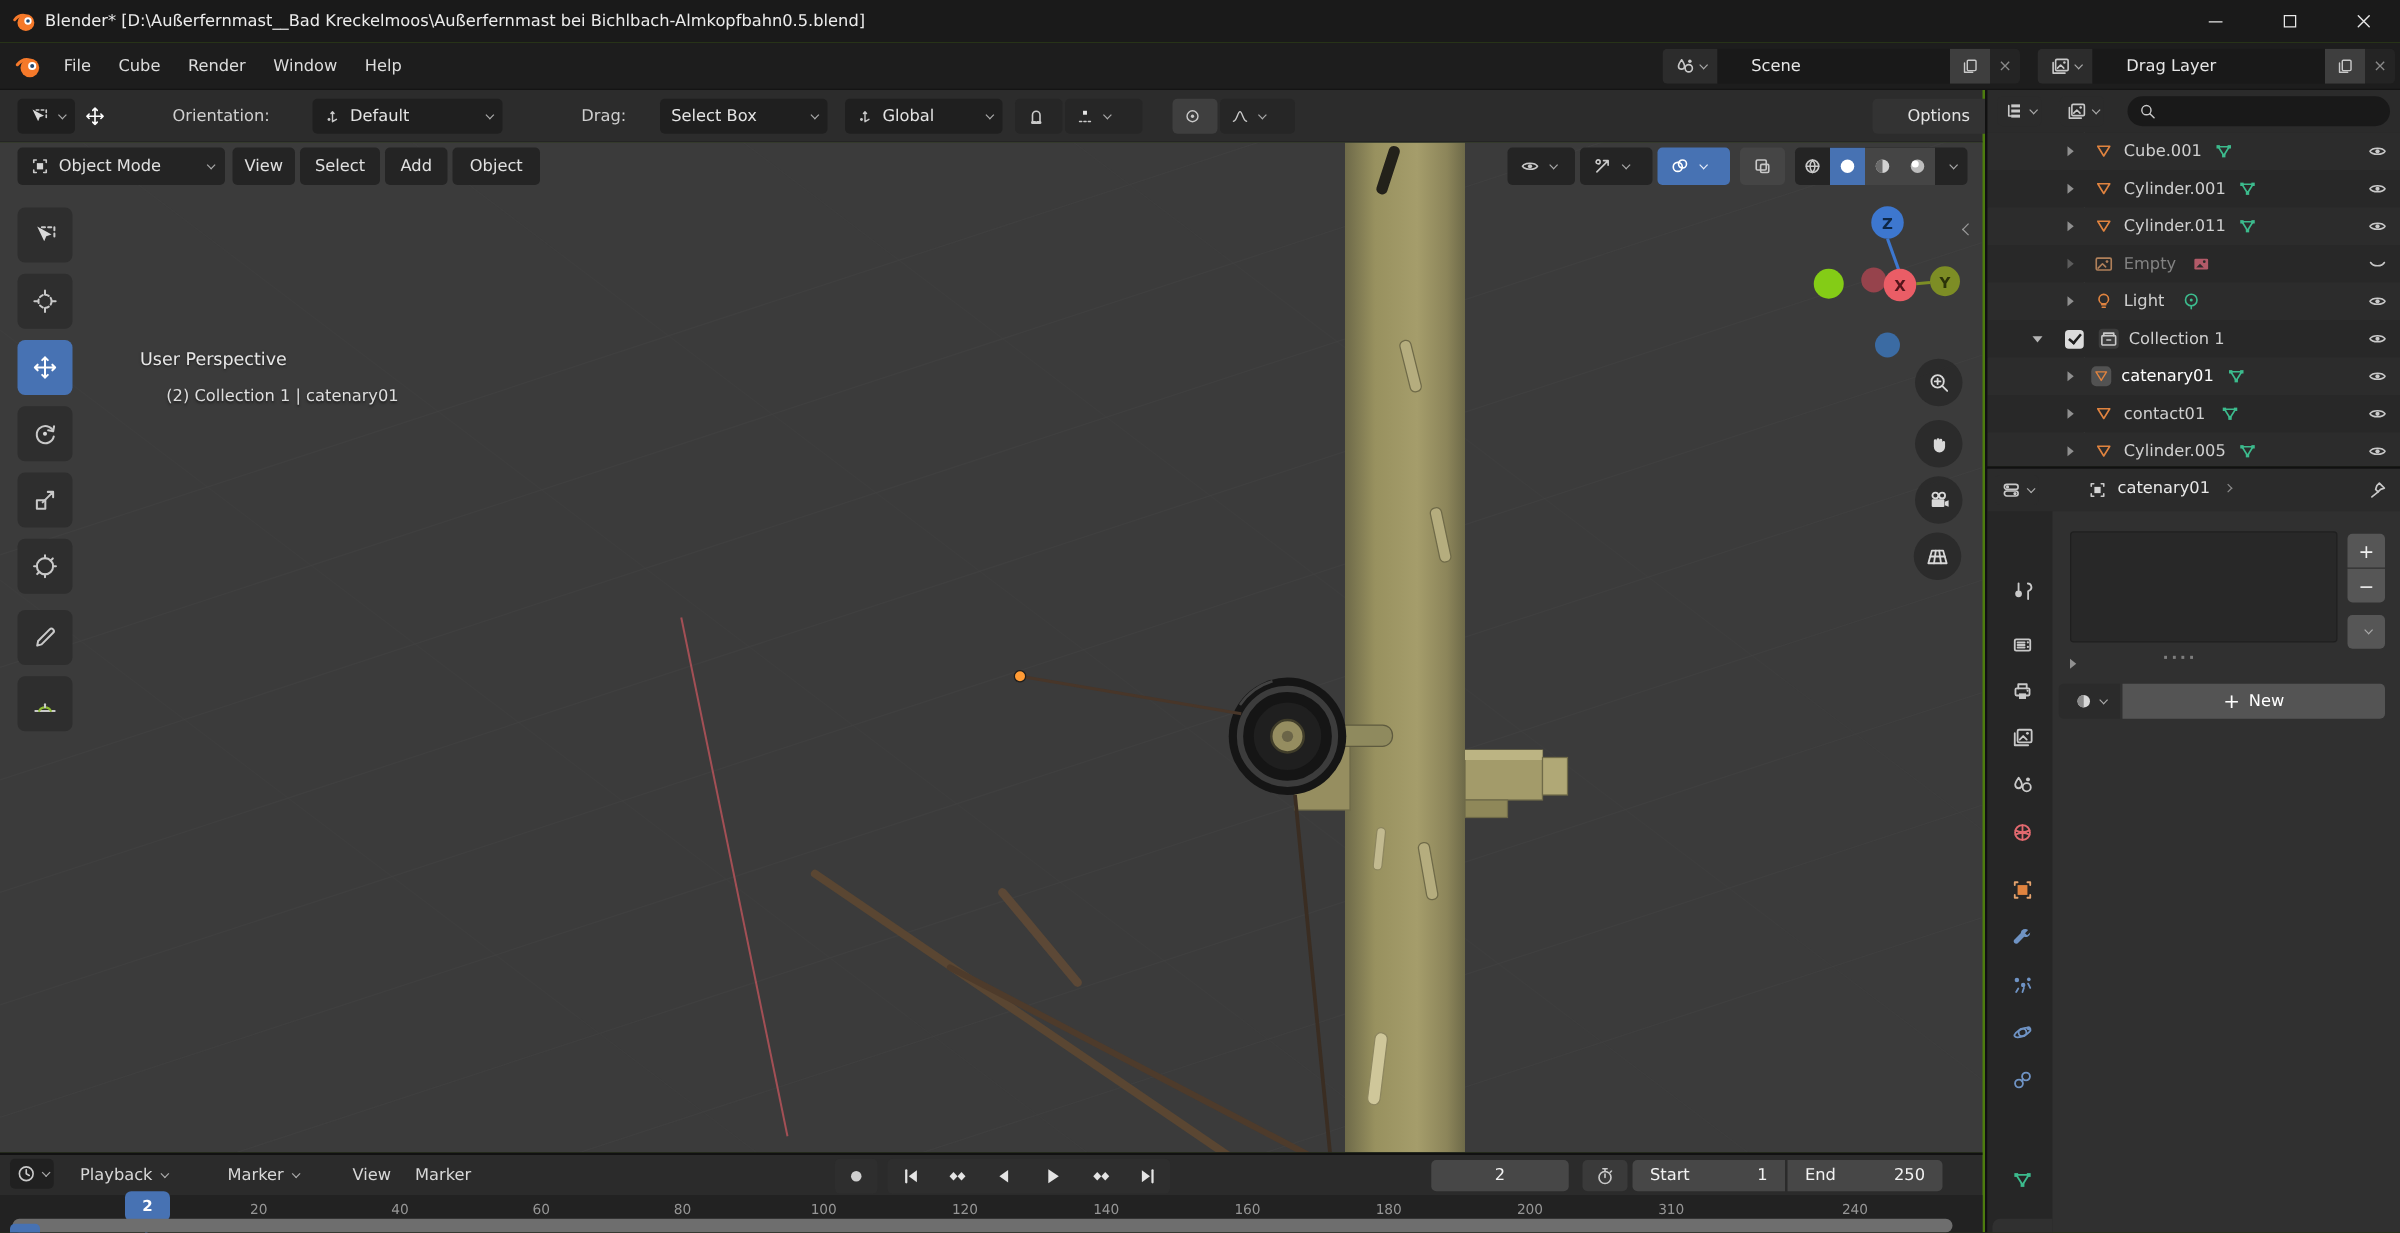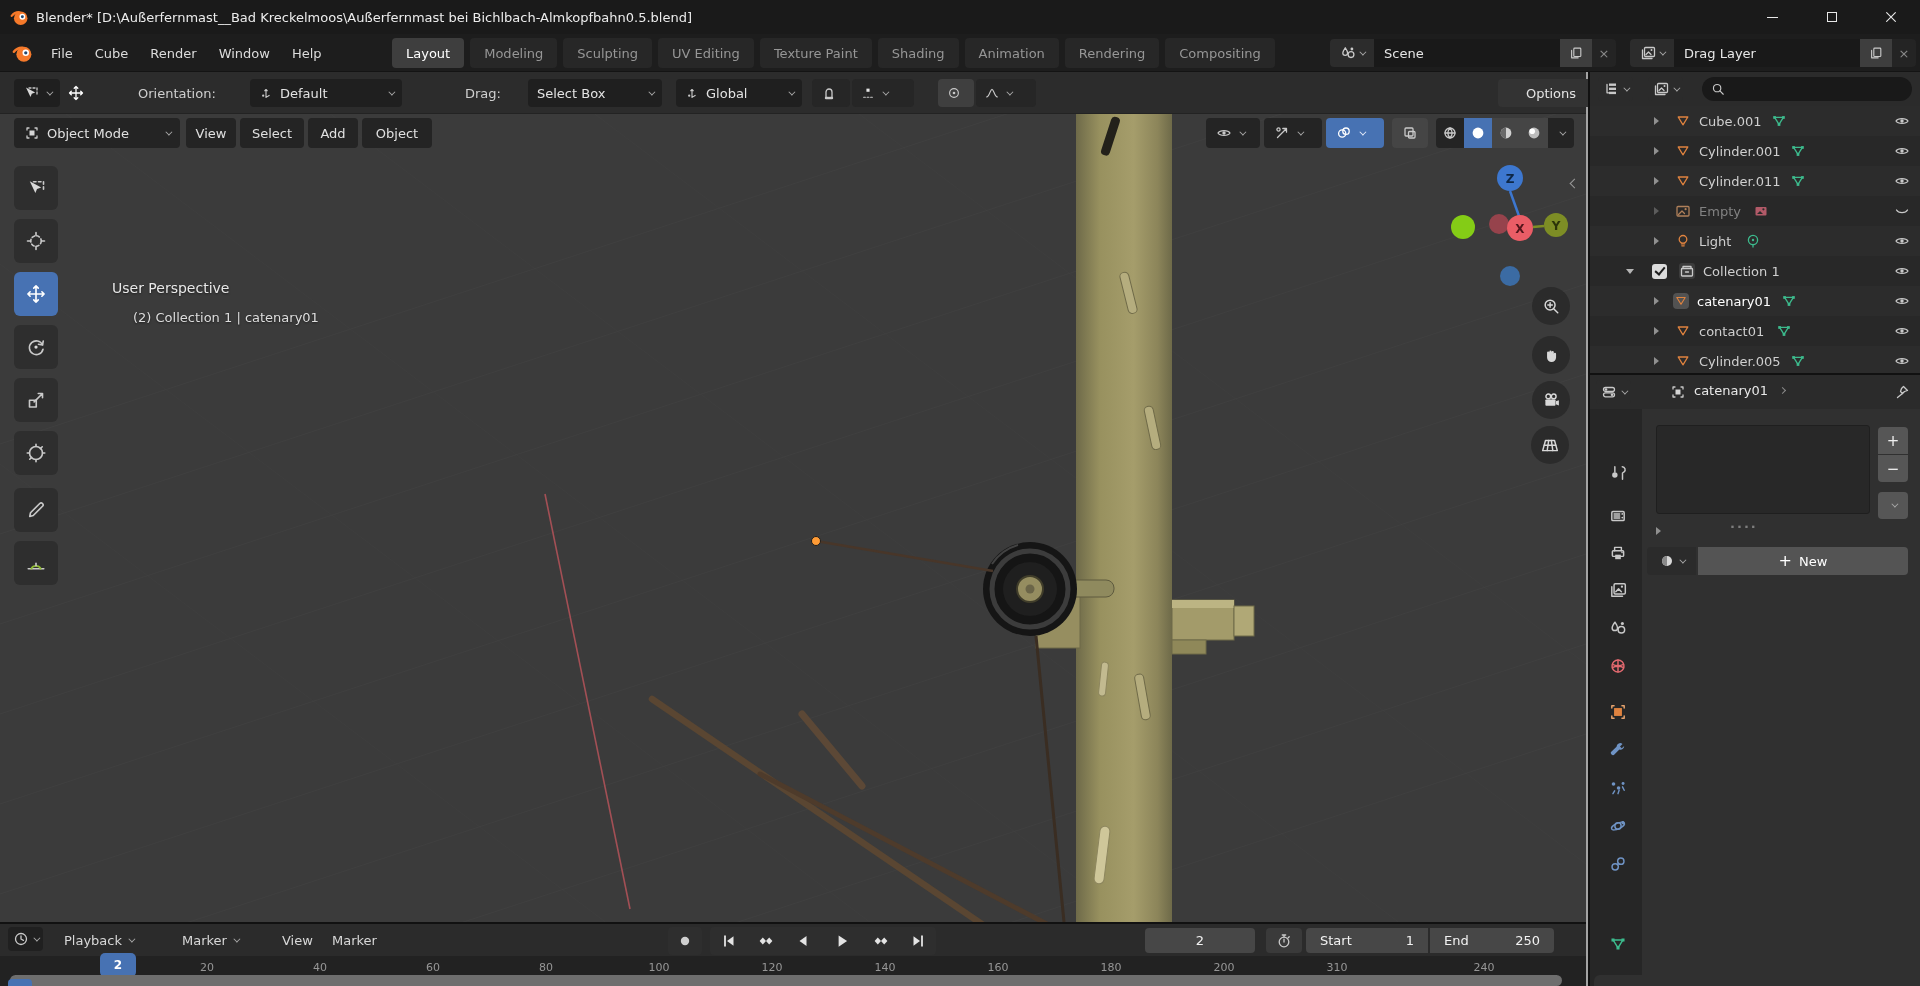--- a/index.html
+++ b/index.html
@@ -1,19 +1,19 @@
 <!DOCTYPE html>
 <html><head>
 <meta charset="utf-8">
 <style>
   *{box-sizing:border-box;margin:0;padding:0}
   html,body{width:1920px;height:986px;overflow:hidden;background:#111;
     font-family:"DejaVu Sans","Liberation Sans",sans-serif;color:#d8d8d8;font-size:13px;
     -webkit-font-smoothing:antialiased}
-  #app{position:relative;width:1920px;height:986px;background:#a3a3a3}
+  #app{position:relative;width:1920px;height:986px;background:#4d7c0f}
   .abs{position:absolute}
   .flex{display:flex;align-items:center}
   .ico{display:inline-block;width:16px;height:16px;flex:none}
   .ico14{width:14px;height:14px}.ico18{width:18px;height:18px}.ico20{width:20px;height:20px}
   .chev{display:inline-block;width:7px;height:7px;border-right:1.6px solid #aaa;border-bottom:1.6px solid #aaa;
     transform:rotate(45deg) translateY(-2px);flex:none}
   .chev.sm{width:5px;height:5px}
   .chev.right{transform:rotate(-45deg)}
   .disc-r{display:inline-block;width:0;height:0;border-top:4px solid transparent;border-bottom:4px solid transparent;border-left:5px solid #909090;flex:none}
   .disc-d{display:inline-block;width:0;height:0;border-left:4px solid transparent;border-right:4px solid transparent;border-top:5px solid #b5b5b5;flex:none}
@@ -23,21 +23,21 @@
   .winbtn{width:59px;height:34px;display:flex;align-items:center;justify-content:center}
   .winbtn:last-child{}
   
   .topbar{left:0;top:34px;width:1920px;height:38px;background:#1d1d1d;border-bottom:1px solid #141414}
   .menu-item{padding:0 11px;height:38px;display:flex;align-items:center;color:#dcdcdc;font-size:13px}
   .tabs{left:392px;top:4px;width:934px;height:30px;overflow:hidden;display:flex;gap:6px}
   .tab{height:30px;display:flex;align-items:center;padding:0 14px;border-radius:4px;background:#272727;color:#969696;white-space:nowrap;flex:none}
   .tab.active{background:#3e3e3e;color:#fff}
   .idblock{top:5px;height:28px;display:flex;overflow:hidden;border-radius:4px}
   .idblock .iconchip{width:44px;height:28px;background:#2c2c2c;display:flex;align-items:center;justify-content:center;gap:3px}
-  .idblock .namefield{background:#191919;color:#e6e6e6;display:flex;align-items:center;padding-left:10px}
+  .idblock .namefield{background:#191919;color:#e6e6e6;display:flex;align-items:center;padding-left:27px}
   .idblock .copychip{width:32px;background:#3e3e3e;display:flex;align-items:center;justify-content:center}
   .idblock .xchip{width:24px;background:#242424;display:flex;align-items:center;justify-content:center;color:#8a8a8a;font-size:13px}
   
   .toolstrip{left:0;top:72px;width:1586px;height:42px;background:#2c2c2c;border-bottom:1px solid #232323}
   .ts-label{position:absolute;top:0;height:42px;display:flex;align-items:center;color:#cfcfcf}
   .ts-chip{position:absolute;top:7px;height:28px;background:#1f1f1f;border-radius:4px;display:flex;align-items:center;gap:7px;padding:0 9px;color:#e3e3e3}
   
   .viewport{left:0;top:114px;width:1586px;height:808px;background:#3b3b3b;overflow:hidden}
   .scene{position:absolute;left:0;top:0;width:1586px;height:808px}
   .vp-chip{position:absolute;top:4px;height:30px;background:#242424;border-radius:4px;display:flex;align-items:center;gap:7px;padding:0 10px;color:#e0e0e0}
@@ -109,31 +109,20 @@
             <circle cx="9.5" cy="9" r="6" fill="#f5792a" stroke="none"></circle>
             <circle cx="11" cy="7.8" r="2.6" fill="#fff" stroke="none"></circle>
             <circle cx="11" cy="7.8" r="1.3" fill="#23486e" stroke="none"></circle>
             <path d="M1.5 7 C3.5 4.5 6 3.5 8.5 3.8" stroke="#f5792a" stroke-width="2"></path>
           </svg></span>
       <span class="menu-item">File</span>
       <span class="menu-item">Cube</span>
       <span class="menu-item">Render</span>
       <span class="menu-item">Window</span>
       <span class="menu-item">Help</span>
-    </div>
-    <div class="abs tabs">
-      <span class="tab active">Layout</span>
-      <span class="tab">Modeling</span>
-      <span class="tab">Sculpting</span>
-      <span class="tab">UV Editing</span>
-      <span class="tab">Texture Paint</span>
-      <span class="tab">Shading</span>
-      <span class="tab">Animation</span>
-      <span class="tab">Rendering</span>
-      <span class="tab">Compositing</span>
     </div>
     <div class="abs idblock" style="left:1330px;width:286px">
       <span class="iconchip">
           <span class="ico"><svg viewBox="0 0 16 16" width="100%" height="100%" fill="none" stroke="#c9c9c9" stroke-width="1.3" stroke-linecap="round" stroke-linejoin="round">
               <path d="M5.3 2.8 C6.8 5 7.6 6.4 7.6 7.9 a2.4 2.4 0 1 1 -4.8 0 C2.8 6.4 3.8 5 5.3 2.8 Z"></path>
               <circle cx="11" cy="9.6" r="2.9"></circle>
               <circle cx="11.9" cy="4" r="1.4" fill="#c9c9c9" stroke="none"></circle>
             </svg></span>
           <span class="chev sm"></span>
         </span>

